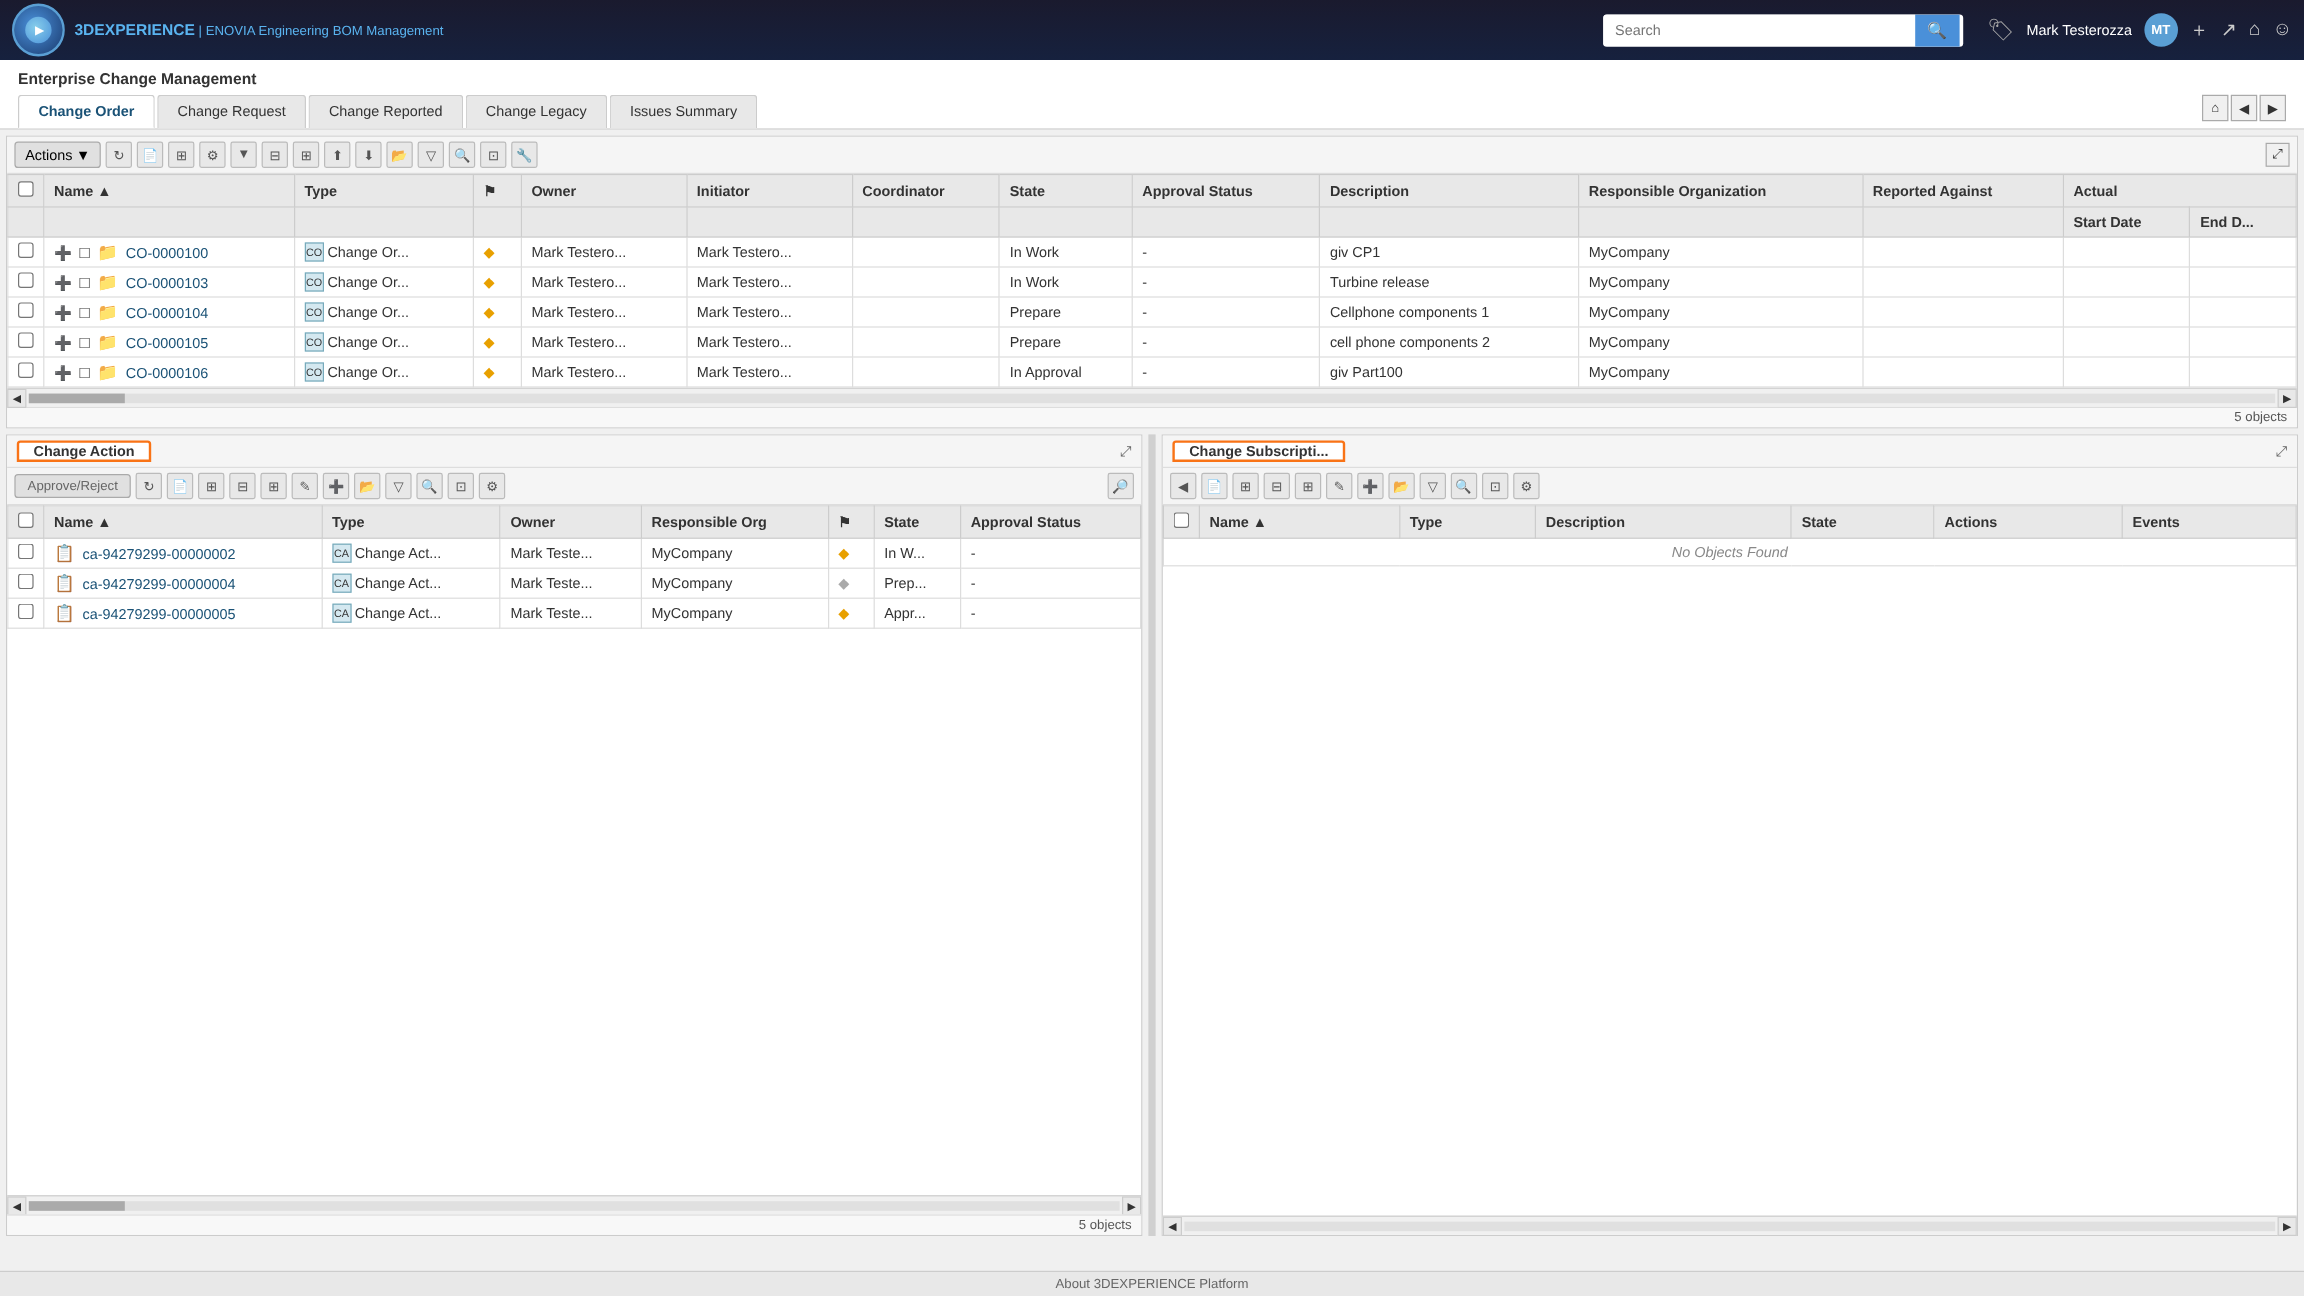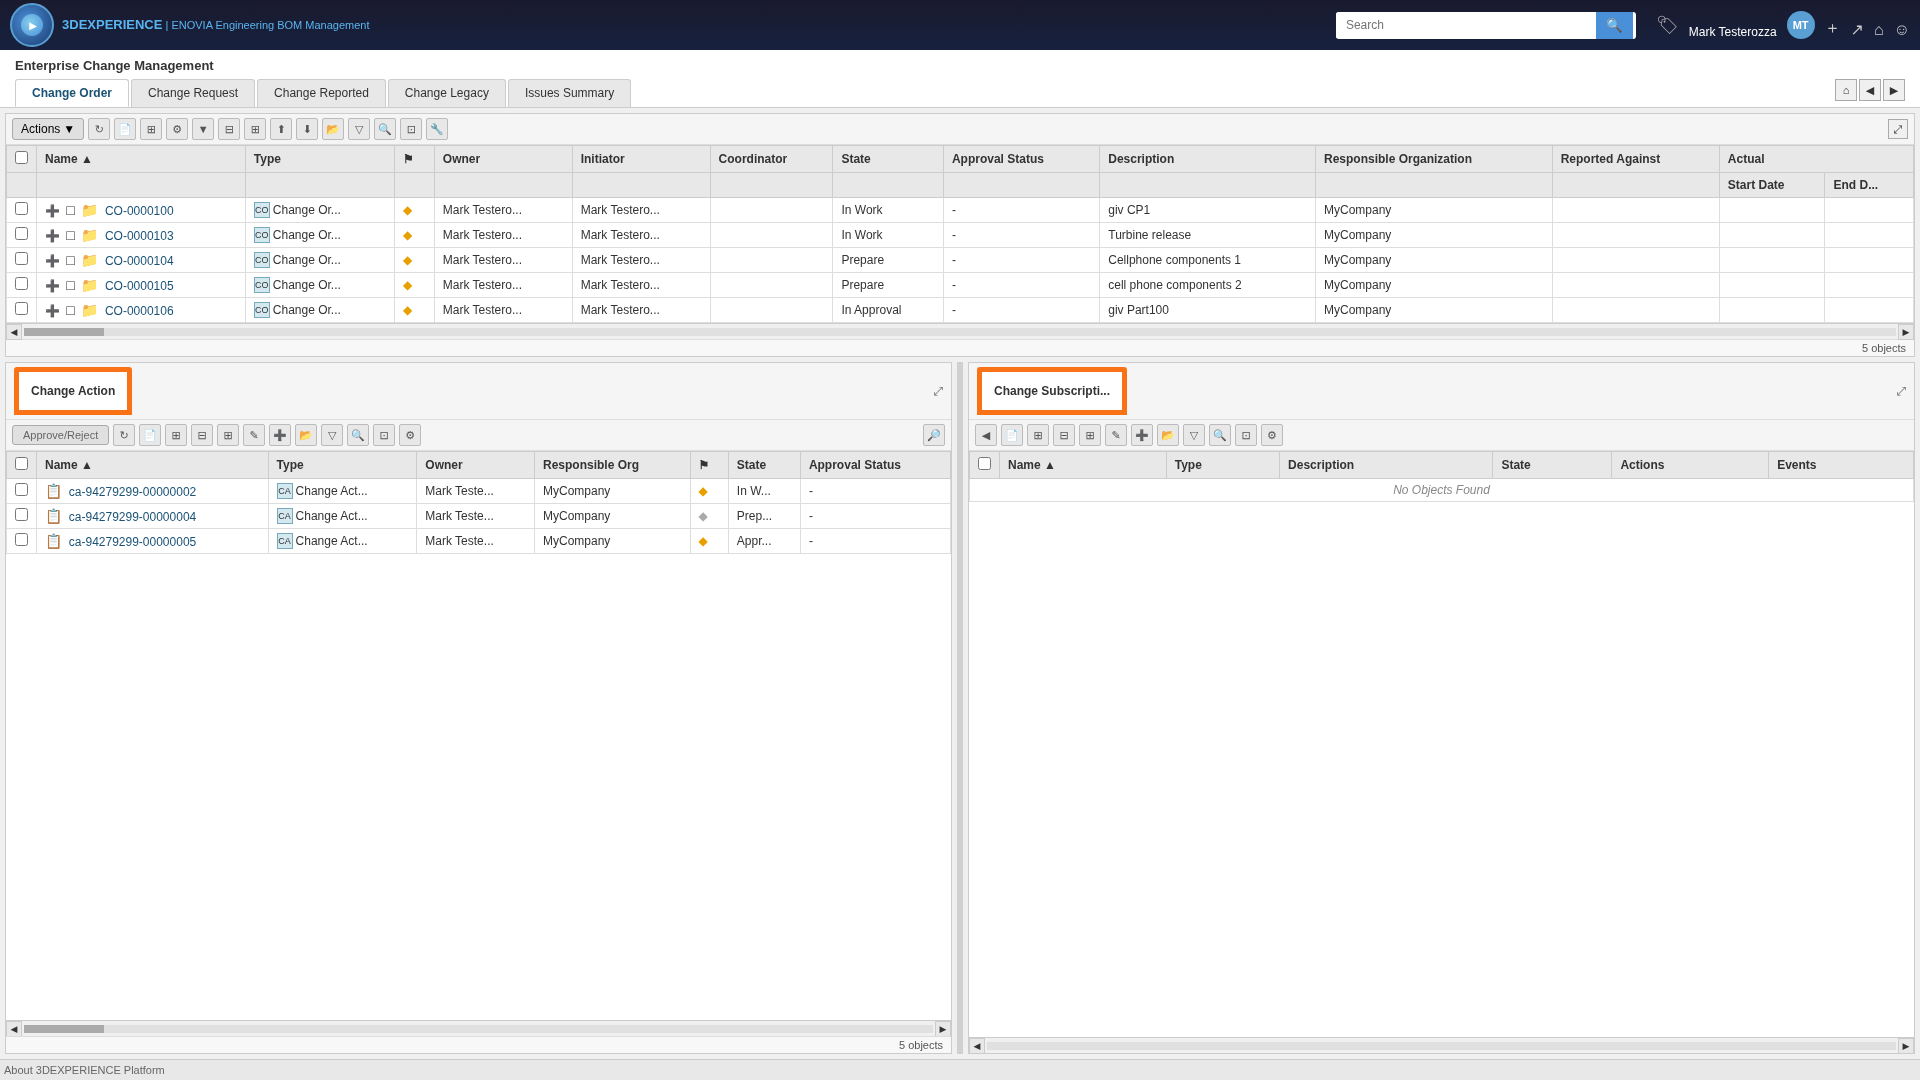--- a/index.html
+++ b/index.html
@@ -59,21 +59,21 @@
       cursor: pointer;
       color: white;
     }
     .tag-icon {
       color: #aaa;
       font-size: 18px;
       cursor: pointer;
     }
     .user-area {
       display: flex;
-      align-items: flex-end;
+      align-items: center;
       gap: 10px;
       color: white;
       font-size: 12px;
     }
     .user-avatar {
       width: 28px; height: 28px;
       border-radius: 50%;
       background: #5a9fd4;
       display: flex; align-items: center; justify-content: center;
       color: white; font-size: 11px; font-weight: bold;
@@ -209,23 +209,23 @@
     .panel-header {
       background: #f5f5f5;
       border-bottom: 1px solid #ddd;
       padding: 4px 8px;
       display: flex;
       align-items: center;
       gap: 6px;
     }
     .panel-title-tab {
       background: white;
-      border: 5px solid #f97316;
+      border: 2px solid #f97316;
       border-radius: 3px 3px 0 0;
-      padding: 12px 12px;
+      padding: 0 12px;
       font-size: 12px;
       font-weight: bold;
       cursor: pointer;
     }
     .panel-expand-icon {
       margin-left: auto;
       color: #666;
       cursor: pointer;
       font-size: 12px;
     }
@@ -249,24 +249,26 @@
       text-align: right;
       padding: 2px 8px;
       font-size: 11px;
       color: #555;
       border-top: 1px solid #ddd;
       background: #f8f8f8;
     }
 
     .bottom-footer {
       background: #e8e8e8;
+      text-align: center;
       padding: 4px;
       font-size: 11px;
       color: #666;
       border-top: 1px solid #ccc;
+      margin-top: 24px;
     }
 
     .nav-arrows {
       margin-left: auto;
       display: flex;
       gap: 2px;
     }
     .nav-arrow {
       width: 22px; height: 22px;
       border: 1px solid #aaa;

